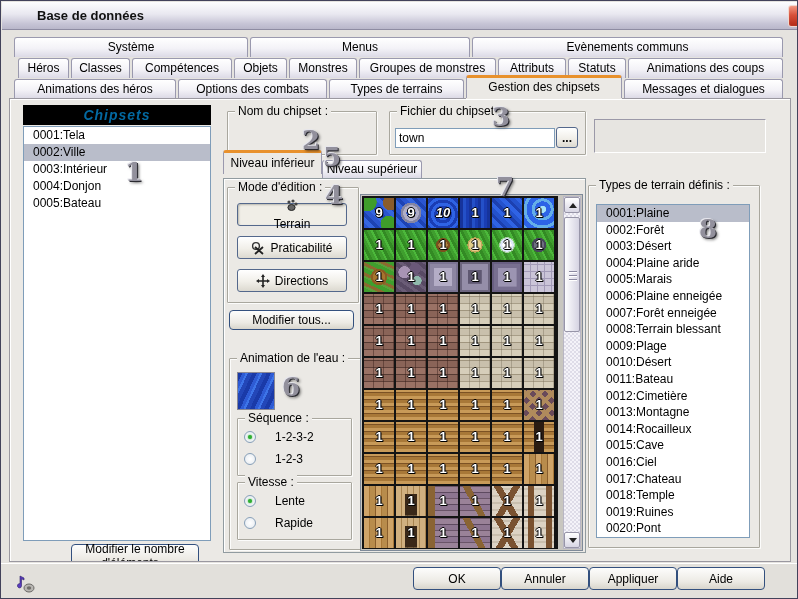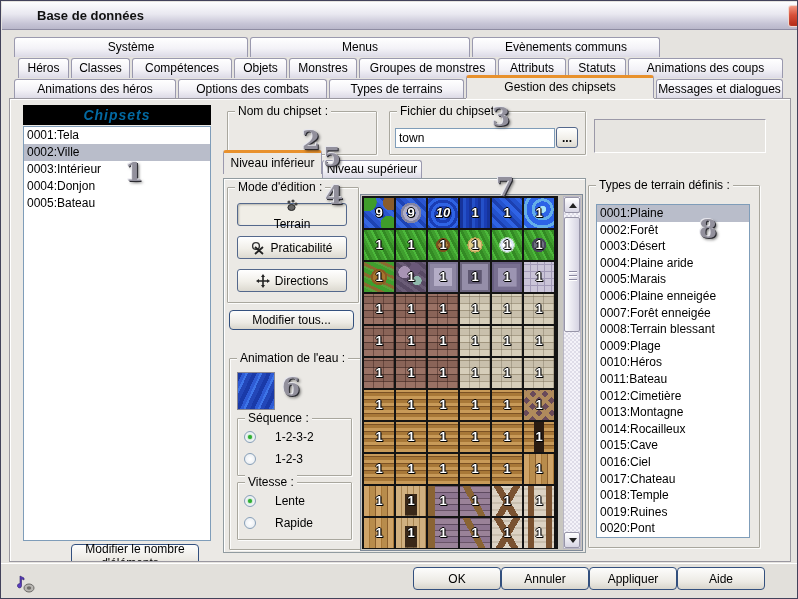--- a/index.html
+++ b/index.html
@@ -10,48 +10,48 @@
   #titlebar{position:absolute;left:1px;top:1px;width:794px;height:27px;
       background:linear-gradient(#fdfdfe,#e9e8f0 45%,#c7c5d6 80%,#b9b7ca);
       border-bottom:1px solid #8e8ca2;display:flex;align-items:center;padding-left:24px;}
   #title{font-weight:bold;font-size:13px;padding-left:11px;color:#111;}
   #close-btn{position:absolute;right:6px;top:3px;width:24px;height:20px;border-radius:3px;
       background:linear-gradient(#f2967f,#d8503a 45%,#b32a17);border:1px solid #f0d8cf;
       color:#fff;font-weight:bold;font-size:13px;text-align:center;line-height:19px;
       box-shadow:inset 0 0 2px #fff3;cursor:pointer;}
   
   .tabrow{position:absolute;display:flex;gap:2px;}
-  #tabs-row1{left:13px;top:36px;width:646px;height:20px;}
+  #tabs-row1{left:13px;top:36px;width:769px;height:20px;}
   #tabs-row2{left:17px;top:57px;width:765px;height:20px;}
   #tabs-row3{left:13px;top:78px;width:769px;height:19px;z-index:4;}
   .tab{background:linear-gradient(#ffffff,#f3f2f7 55%,#dcdae6);border:1px solid #9a99ae;border-bottom:none;
       border-radius:3px 3px 0 0;text-align:center;line-height:18px;height:100%;box-sizing:border-box;
       white-space:nowrap;overflow:hidden;cursor:pointer;}
   #tabs-row1 .tab:nth-child(1){width:234px}#tabs-row1 .tab:nth-child(2){width:220px}#tabs-row1 .tab:nth-child(3){flex:1}
   #tabs-row2 .tab:nth-child(1){width:51px}#tabs-row2 .tab:nth-child(2){width:59px}
   #tabs-row2 .tab:nth-child(3){width:100px}#tabs-row2 .tab:nth-child(4){width:53px}
   #tabs-row2 .tab:nth-child(5){width:68px}#tabs-row2 .tab:nth-child(6){width:137px}
   #tabs-row2 .tab:nth-child(7){width:68px}#tabs-row2 .tab:nth-child(8){width:58px}
   #tabs-row2 .tab:nth-child(9){flex:1}
   #tabs-row3 .tab:nth-child(1){width:162px}#tabs-row3 .tab:nth-child(2){width:149px}
-  #tabs-row3 .tab:nth-child(3){width:135px}#tabs-row3 .tab:nth-child(4){width:188px}
+  #tabs-row3 .tab:nth-child(3){width:135px}#tabs-row3 .tab:nth-child(4){width:156px}
   #tabs-row3 .tab:nth-child(5){flex:1}
   .tab.active{background:#ebe9e5;border-top:3px solid #e8912d;height:23px;margin-top:-4px;
       position:relative;z-index:6;box-shadow:0 1px 0 #ebe9e5;font-weight:normal;}
   
   #content{position:absolute;left:8px;top:97px;width:782px;height:464px;background:#ebe9e5;
       border:1px solid #9a98a0;box-sizing:border-box;box-shadow:inset 1px 1px 0 #fff;}
   .abs{position:absolute;}
   
   .group{position:absolute;border:1px solid #a9a79e;border-radius:1px;
       box-shadow:inset 1px 1px 0 rgba(255,255,255,.85),1px 1px 0 rgba(255,255,255,.85);}
   .group>.glabel{position:absolute;top:-8px;left:7px;background:#ebe9e5;padding:0 3px;white-space:nowrap;}
   
   .listbox{position:absolute;background:#fff;border:1px solid #7f9db9;box-sizing:border-box;overflow:hidden;}
-  .list-item{height:17px;line-height:17px;padding-left:3px;white-space:nowrap;cursor:pointer;}
+  .list-item{height:17px;line-height:17px;padding-left:9px;white-space:nowrap;cursor:pointer;}
   .list-item.selected{background:#b9bdca;}
   #terrain-list .list-item{height:16.6px;line-height:16.6px;}
   
   .txt{position:absolute;background:#fff;border:1px solid #7f9db9;box-sizing:border-box;
       font:12px "Liberation Sans",sans-serif;padding:0 3px;height:20px;}
   
   .btn{position:absolute;border:1px solid #54688c;border-radius:3px;box-sizing:border-box;
       background:linear-gradient(#ffffff,#f1efe9 55%,#dcd9d0);text-align:center;cursor:pointer;
       font:12px "Liberation Sans",sans-serif;display:flex;align-items:center;justify-content:center;gap:5px;}
   .btn.pressed{background:#f0eee7;box-shadow:inset 1px 1px 2px #b9b7ae;}
@@ -514,21 +514,21 @@
   <div class="listbox" id="terrain-list" style="left:595px;top:203px;width:154px;height:334px;">
       <div class="list-item selected">0001:Plaine</div>
       <div class="list-item">0002:Forêt</div>
       <div class="list-item">0003:Désert</div>
       <div class="list-item">0004:Plaine aride</div>
       <div class="list-item">0005:Marais</div>
       <div class="list-item">0006:Plaine enneigée</div>
       <div class="list-item">0007:Forêt enneigée</div>
       <div class="list-item">0008:Terrain blessant</div>
       <div class="list-item">0009:Plage</div>
-      <div class="list-item">0010:Héros</div>
+      <div class="list-item">0010:Désert</div>
       <div class="list-item">0011:Bateau</div>
       <div class="list-item">0012:Cimetière</div>
       <div class="list-item">0013:Montagne</div>
       <div class="list-item">0014:Rocailleux</div>
       <div class="list-item">0015:Cave</div>
       <div class="list-item">0016:Ciel</div>
       <div class="list-item">0017:Chateau</div>
       <div class="list-item">0018:Temple</div>
       <div class="list-item">0019:Ruines</div>
       <div class="list-item">0020:Pont</div>

